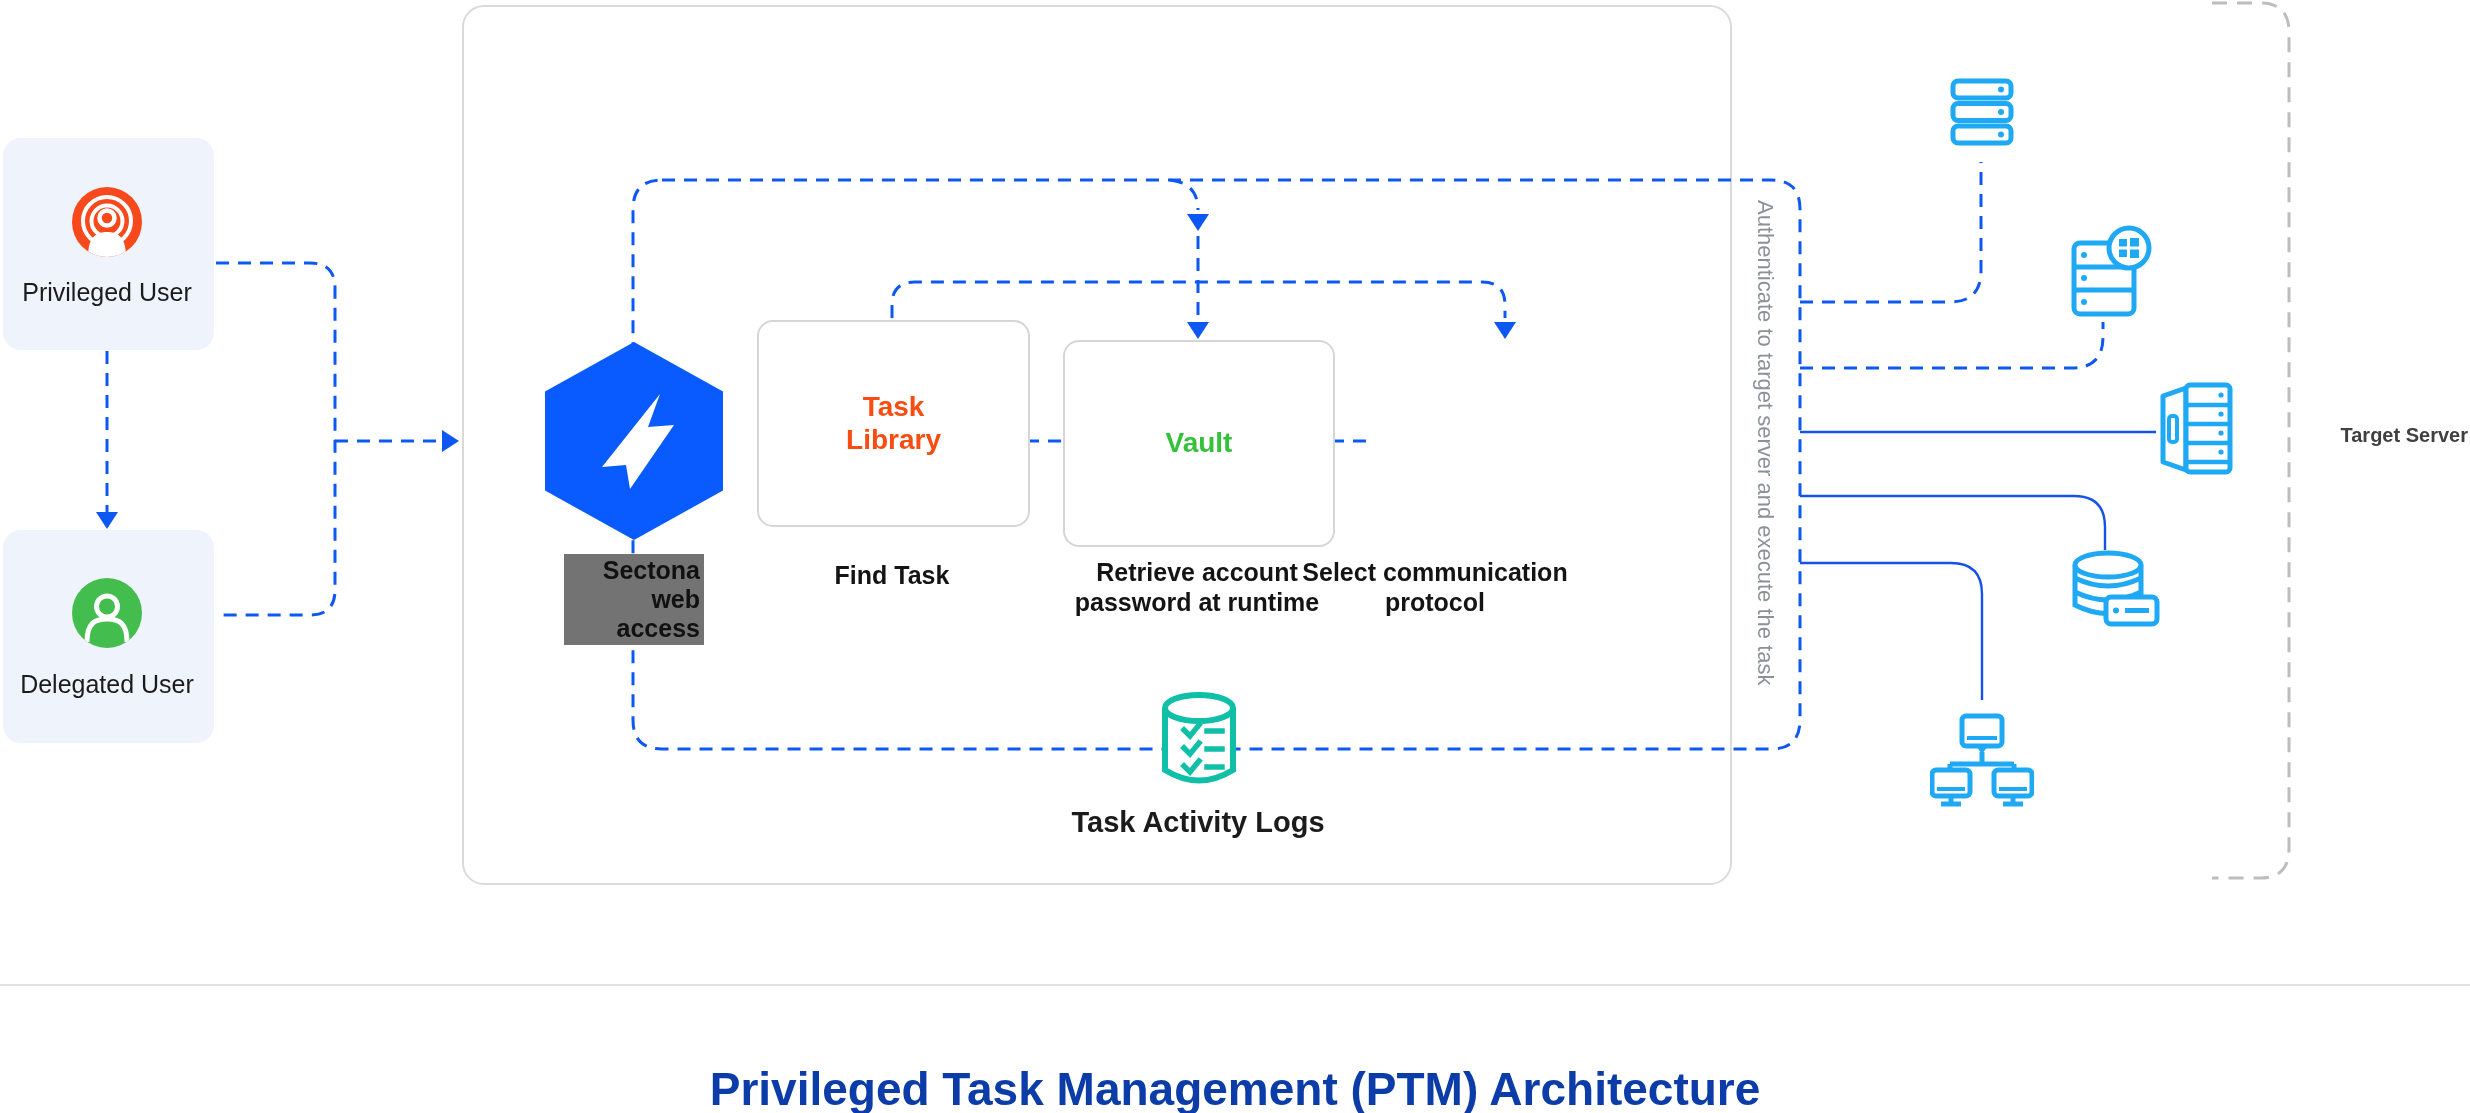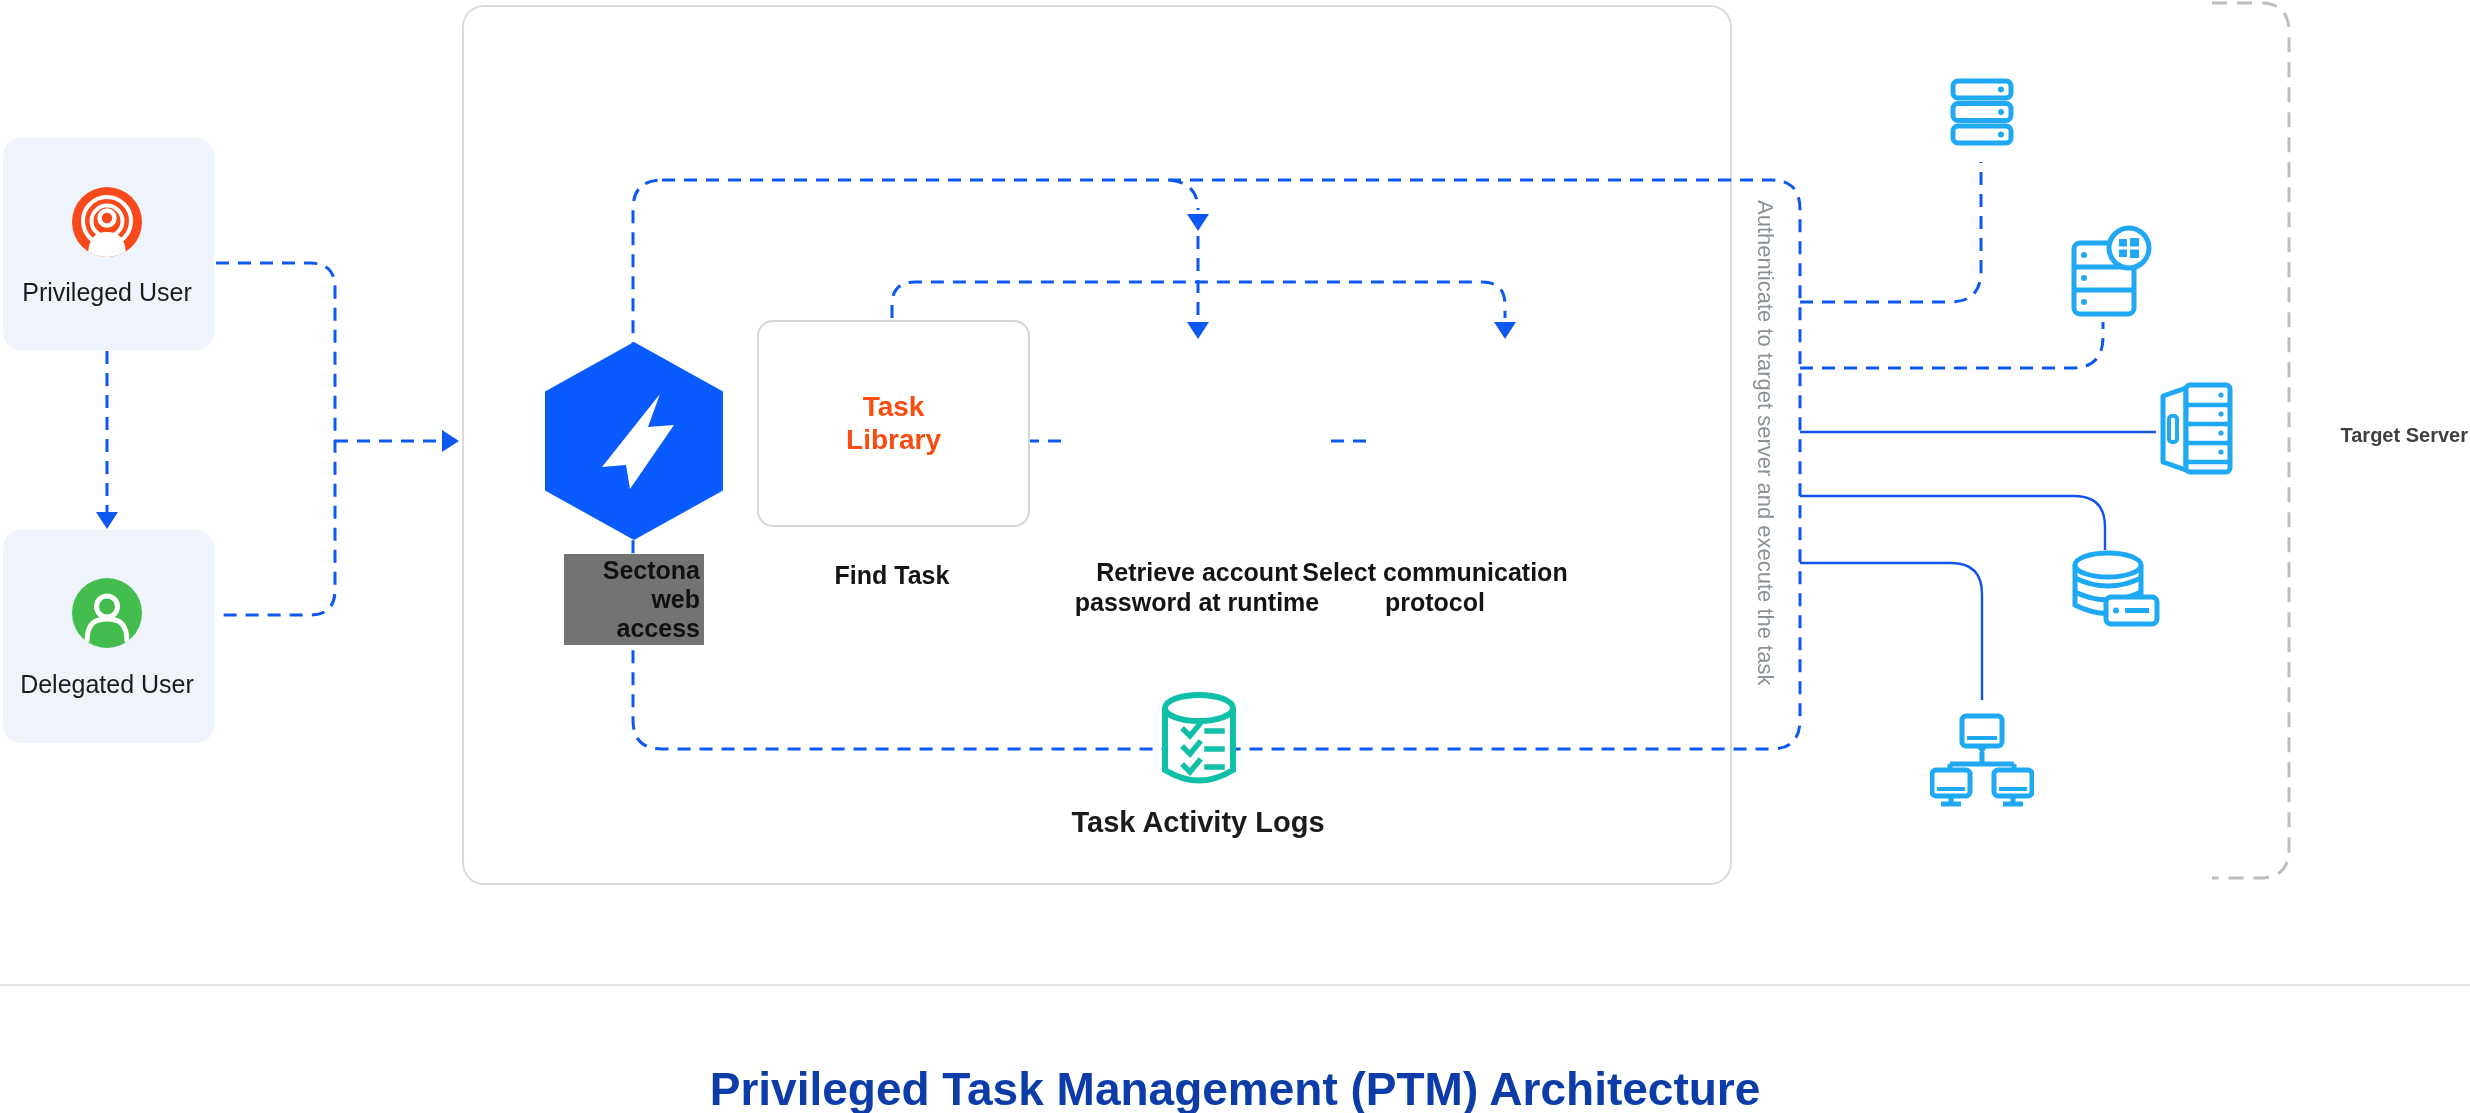--- a/index.html
+++ b/index.html
@@ -108,20 +108,23 @@
 
   <svg class="abs" style="left:538px;top:336px;" width="192" height="210" viewBox="-96 -105 192 210">
     <polygon points="0,-99 89,-49.5 89,49.5 0,99 -89,49.5 -89,-49.5" fill="#0A5BFF"></polygon>
     <path d="M26,-47 L-32,26 L-8,24 L-4,48 L40,-16 L14,-14 Z" fill="#ffffff"></path>
   </svg>
   <div class="abs logo-label" style="left:634px;top:554px;width:132px;transform:translateX(-50%);">Sectona web access</div>
 
   <div class="abs module" style="left:757px;top:320px;width:269px;height:203px;">
     <div class="module-title t-orange" style="width:150px;">Task Library</div>
   </div>
+  <div class="abs module" style="left:1063px;top:340px;width:268px;height:203px;">
+    <div class="module-title t-green">Vault</div>
+  </div>
 
   <div class="abs caption" style="left:892px;top:560px;transform:translateX(-50%);white-space:nowrap;">Find Task</div>
   <div class="abs caption" style="left:1197px;top:557px;width:270px;transform:translateX(-50%);">Retrieve account password at runtime</div>
   <div class="abs caption" style="left:1435px;top:557px;width:280px;transform:translateX(-50%);">Select communication protocol</div>
 
   <svg class="abs" style="left:1159px;top:688px;" width="80" height="104" viewBox="0 0 80 104">
     <path d="M6,20 V82 Q40,103 74,82 V20" fill="#ffffff" stroke="#10BFA8" stroke-width="6"></path>
     <ellipse cx="40" cy="20" rx="34" ry="13" fill="#ffffff" stroke="#10BFA8" stroke-width="6"></ellipse>
     <g stroke="#10BFA8" fill="none" stroke-width="5.5" stroke-linecap="square">
       <polyline points="25,42 31,48 40,37"></polyline>

